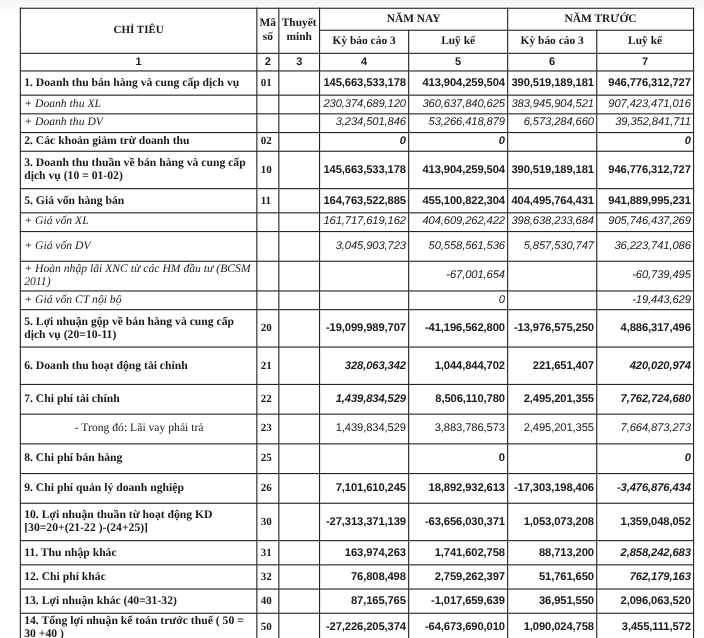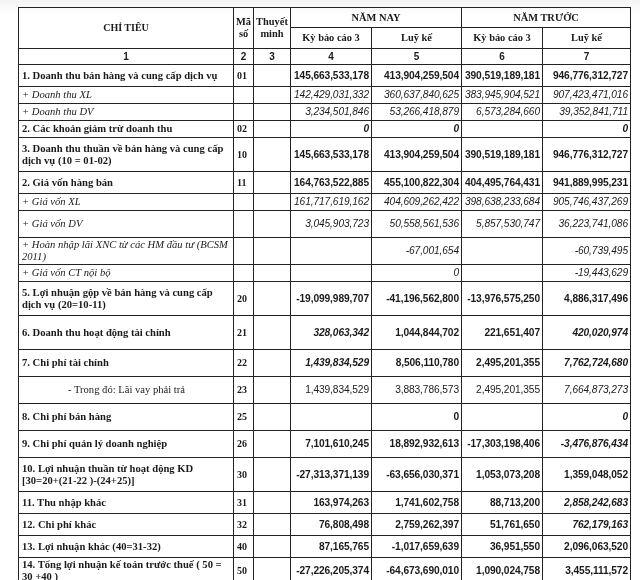--- a/index.html
+++ b/index.html
@@ -86,21 +86,21 @@
           <td class="code"></td>
           <td class="num">145,663,533,178</td>
           <td class="num">413,904,259,504</td>
           <td class="num">390,519,189,181</td>
           <td class="num">946,776,312,727</td>
         </tr>
         <tr class="ital r3">
           <td class="label">+ Doanh thu XL</td>
           <td class="code"></td>
           <td class="code"></td>
-          <td class="num">142,429,031,332</td>
+          <td class="num">230,374,689,120</td>
           <td class="num">360,637,840,625</td>
           <td class="num">383,945,904,521</td>
           <td class="num">907,423,471,016</td>
         </tr>
         <tr class="ital r3">
           <td class="label">+ Doanh thu DV</td>
           <td class="code"></td>
           <td class="code"></td>
           <td class="num">3,234,501,846</td>
           <td class="num">53,266,418,879</td>
@@ -119,21 +119,21 @@
         <tr class="bold r2">
           <td class="label">3. Doanh thu thuần về bán hàng và cung cấp dịch vụ (10 = 01-02)</td>
           <td class="code">10</td>
           <td class="code"></td>
           <td class="num">145,663,533,178</td>
           <td class="num">413,904,259,504</td>
           <td class="num">390,519,189,181</td>
           <td class="num">946,776,312,727</td>
         </tr>
         <tr class="bold r1">
-          <td class="label">2. Giá vốn hàng bán</td>
+          <td class="label">5. Giá vốn hàng bán</td>
           <td class="code">11</td>
           <td class="code"></td>
           <td class="num">164,763,522,885</td>
           <td class="num">455,100,822,304</td>
           <td class="num">404,495,764,431</td>
           <td class="num">941,889,995,231</td>
         </tr>
         <tr class="ital r3">
           <td class="label">+ Giá vốn XL</td>
           <td class="code"></td>

